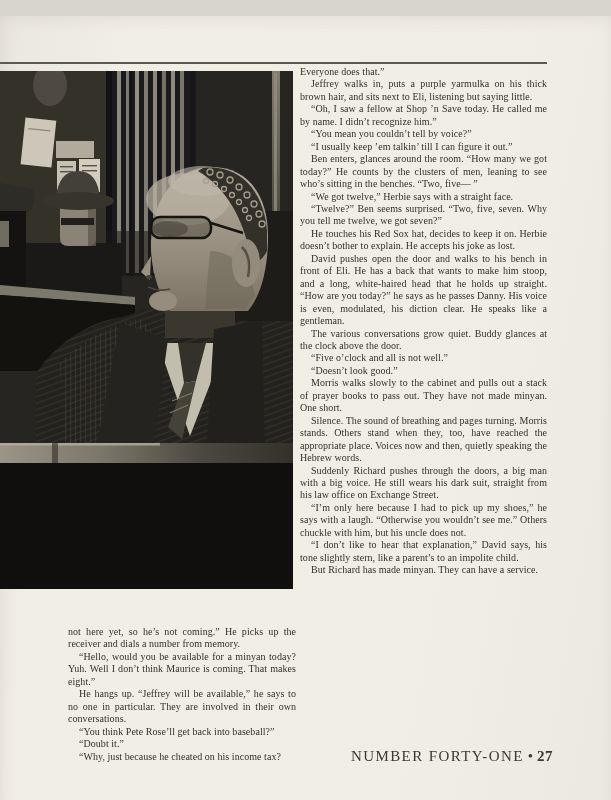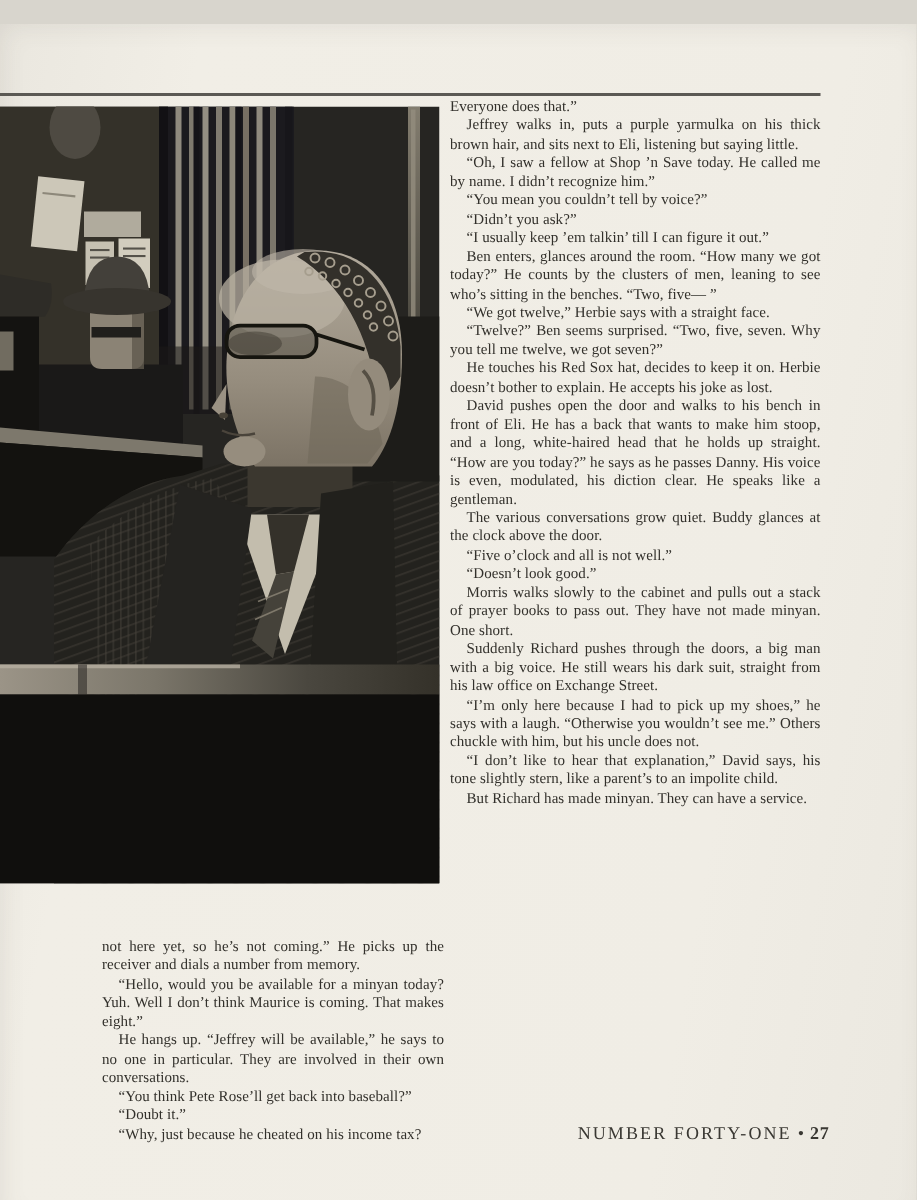--- a/index.html
+++ b/index.html
@@ -24,21 +24,21 @@
     font-size:10px;
     line-height:12.45px;
     text-align:justify;
     letter-spacing:0.05px;
     color:#32302b;
   }
   p.para.indent{text-indent:11px;}
   .footer{
     position:absolute;
     right:64px;top:732px;
-    font-size:12px;
+    font-size:15px;
     letter-spacing:1.4px;
     color:#3a3833;
     white-space:nowrap;
   }
   .footer .dot{margin:0 4px;letter-spacing:0;}
   .footer .pagenum{font-weight:bold;letter-spacing:0.5px;}
 </style>
 </head>
 <body>
 
@@ -193,31 +193,31 @@
       <rect x="52" y="372" width="6" height="20" fill="#2e2c28" opacity="0.6"></rect>
     </g>
     <rect x="0" y="392" width="293" height="126" fill="#100f0d"></rect>
   </svg>
 
   <div class="col col-right">
       <p class="para">Everyone does that.”</p>
       <p class="para indent">Jeffrey walks in, puts a purple yarmulka on his thick brown hair, and sits next to Eli, listening but saying little.</p>
       <p class="para indent">“Oh, I saw a fellow at Shop ’n Save today.  He called me by name.  I didn’t recognize him.”</p>
       <p class="para indent">“You mean you couldn’t tell by voice?”</p>
-      <p class="para indent">“Didn’t you ask?”</p>
       <p class="para indent">“I usually keep ’em talkin’ till I can figure it out.”</p>
       <p class="para indent">Ben enters, glances around the room.  “How many we got today?” He counts by the clusters of men, leaning to see who’s sitting in the benches.  “Two, five— ”</p>
       <p class="para indent">“We got twelve,” Herbie says with a straight face.</p>
       <p class="para indent">“Twelve?”  Ben seems surprised.  “Two, five, seven. Why you tell me twelve, we got seven?”</p>
       <p class="para indent">He touches his Red Sox hat, decides to keep it on. Herbie doesn’t bother to explain.  He accepts his joke as lost.</p>
       <p class="para indent">David pushes open the door and walks to his bench in front of Eli.  He has a back that wants to make him stoop, and a long, white-haired head that he holds up straight.  “How are you today?” he says as he passes Danny.  His voice is even, modulated, his diction clear. He speaks like a gentleman.</p>
       <p class="para indent">The various conversations grow quiet. Buddy glances at the clock above the door.</p>
       <p class="para indent">“Five o’clock and all is not well.”</p>
       <p class="para indent">“Doesn’t look good.”</p>
       <p class="para indent">Morris walks slowly to the cabinet and pulls out a stack of prayer books to pass out.  They have not made minyan.  One short.</p>
+      <p class="para indent">Silence.  The sound of breathing and pages turning. Morris stands.  Others stand when they, too, have reached the appropriate place.  Voices now and then, quietly speaking the Hebrew words.</p>
       <p class="para indent">Suddenly Richard pushes through the doors, a big man with a big voice. He still wears his dark suit, straight from his law office on Exchange Street.</p>
       <p class="para indent">“I’m only here because I had to pick up my shoes,” he says with a laugh.  “Otherwise you wouldn’t see me.”  Others chuckle with him, but his uncle does not.</p>
       <p class="para indent">“I don’t like to hear that explanation,” David says, his tone slightly stern, like a parent’s to an impolite child.</p>
       <p class="para indent">But Richard has made minyan.  They can have a service.</p>
     </div>
 
   <div class="col col-left">
       <p class="para">not here yet, so he’s not coming.”  He picks up the receiver and dials a number from memory.</p>
       <p class="para indent">“Hello, would you be available for a minyan today? Yuh. Well I don’t think Maurice is coming. That makes eight.”</p>
       <p class="para indent">He hangs up. “Jeffrey will be available,” he says to no one in particular. They are involved in their own conversations.</p>

